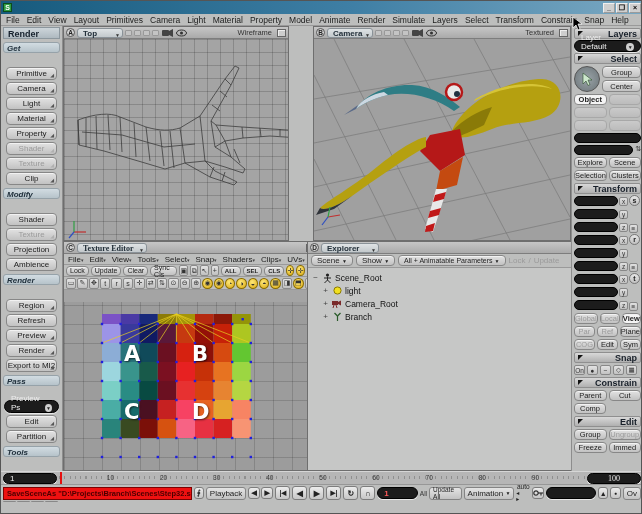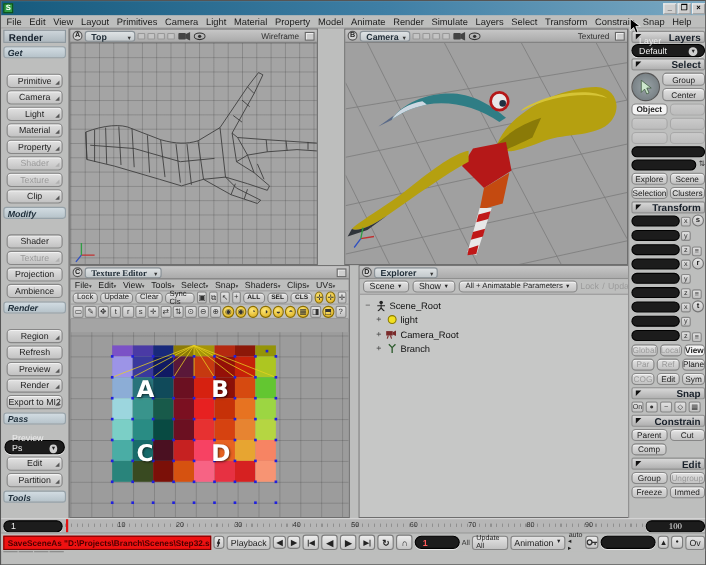--- a/index.html
+++ b/index.html
@@ -49,21 +49,21 @@
   .vletter { width:9px; height:9px; border-radius:50%; border:1px solid #555; background:#d2d2d2; font-size:6.5px; font-weight:bold; text-align:center; line-height:8px; color:#222; }
   .vname { background:linear-gradient(#dfe3e5,#c3c9cc); border:1px solid #8a9298; border-radius:3px; padding:0 8px 0 5px; height:10px; line-height:9px; min-width:46px; position:relative; font-weight:bold; color:#23303a;}
   .vname .car { position:absolute; right:2px; top:2px; font-size:5px; color:#333; }
   .memo { width:7px; height:6px; border:1px solid #999; background:#c4c4c4; border-radius:1px; }
   .vico { width:12px; height:9px; display:flex; align-items:center; justify-content:center; }
   .vdisp { margin-left:auto; font-size:7.5px; color:#333; padding-right:3px; }
   .vmax { width:9px; height:8px; border:1px solid #666; background:#cdcdcd; box-shadow:inset 1px 1px 0 #eee; }
   #vpA { left:62px; top:25px; width:226px; height:215px; }
   #vpB { left:312px; top:25px; width:258px; height:215px; }
   #vpC { left:62px;  top:240px; width:255px; height:230px; }
-  #vpD { left:325px; top:240px; width:306px; height:230px; background:#c6c7c6; }
+  #vpD { left:306px; top:240px; width:306px; height:230px; background:#c6c7c6; }
   .vpbody { position:absolute; left:0; top:12px; right:0; bottom:0; overflow:hidden; }
   .gridbg { background-image:
       linear-gradient(rgba(40,40,40,.22) 1px, transparent 1px),
       linear-gradient(90deg, rgba(40,40,40,.22) 1px, transparent 1px);
     background-size:13px 13px; }
   
   #teMenus { display:flex; gap:6px; align-items:center; background:#bdbebd; border-bottom:1px solid #9a9a9a; height:11px; padding:0 4px; font-size:8px; }
   #teMenus span .car { font-size:5px; color:#444; }
   #teBar1 { display:flex; gap:2px; align-items:center; background:#bdbebd; border-bottom:1px solid #9a9a9a; height:12px; padding:0 2px; }
   #teBar1 .btn { height:10px; padding:0 3px; font-size:7px; }

